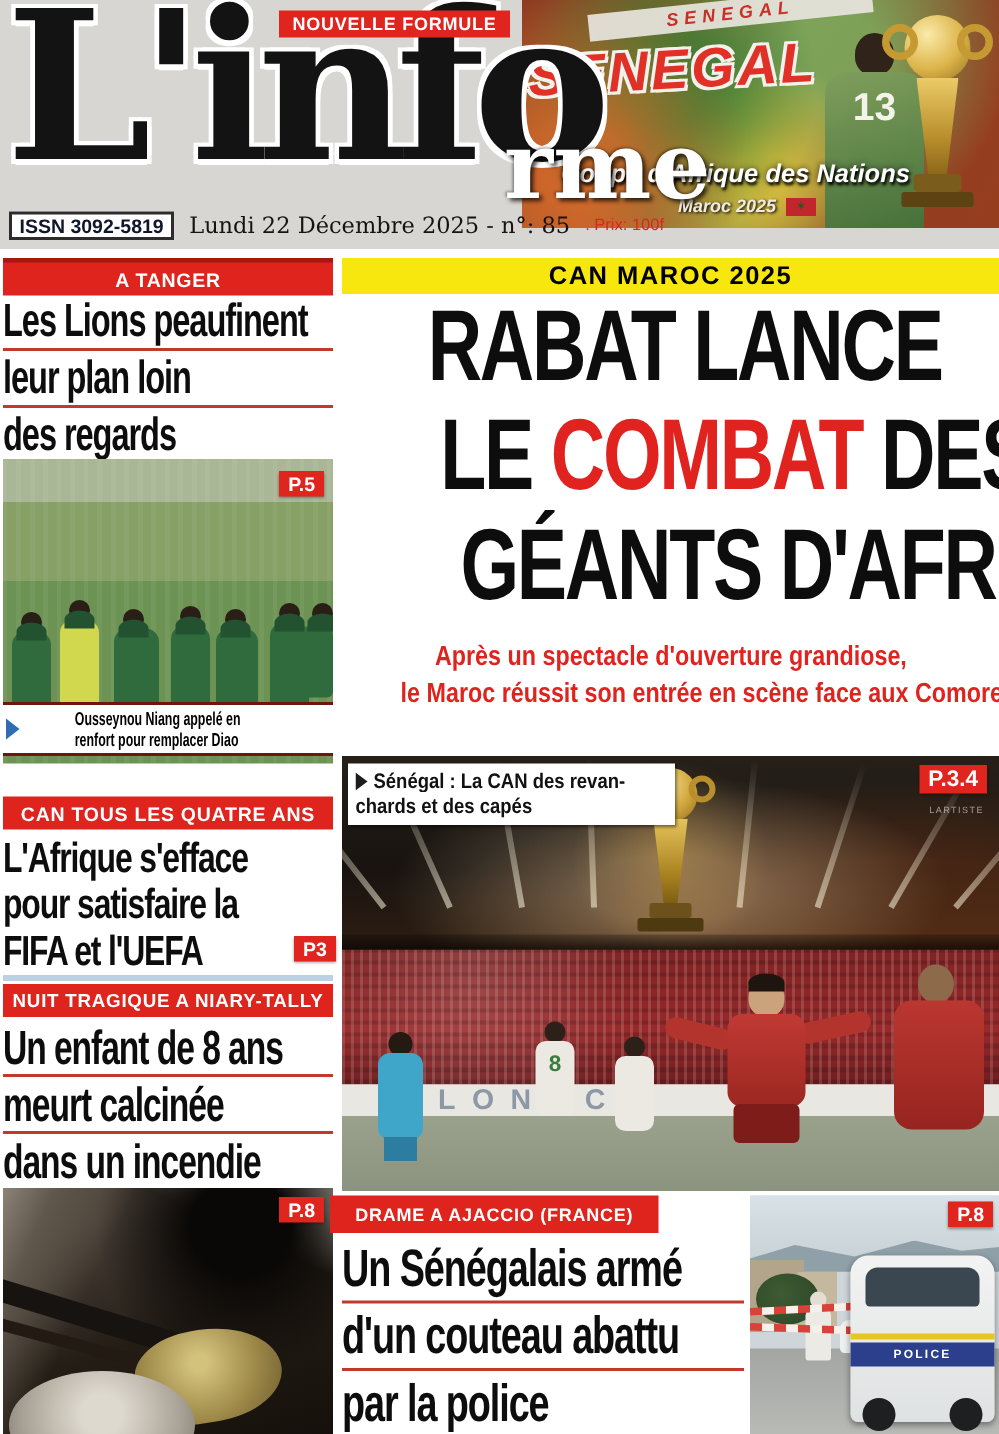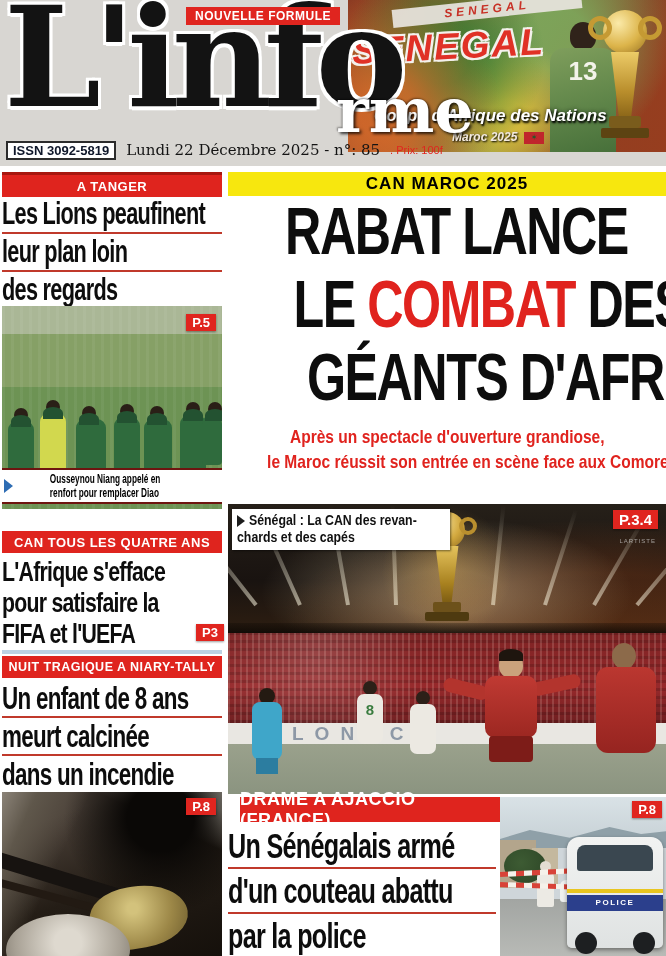--- a/index.html
+++ b/index.html
@@ -208,21 +208,21 @@
       background:linear-gradient(180deg,#c03a33,#9c2721);}
   .mp-hero .a1{position:absolute;left:-8px;top:30px;width:46px;height:14px;border-radius:7px;background:#b3342d;transform:rotate(14deg);}
   .mp-hero .a2{position:absolute;right:-10px;top:26px;width:50px;height:14px;border-radius:7px;background:#b3342d;transform:rotate(-12deg);}
   .mp-hero .sh{position:absolute;left:38px;top:84px;width:44px;height:26px;background:#7d1c18;border-radius:4px;}
   .mp-red2{position:absolute;right:2px;top:6%;width:76px;height:150px;}
   .mp-red2 .h{position:absolute;left:24px;top:0;width:24px;height:26px;border-radius:50%;background:#8c6a4a;}
   .mp-red2 .b{position:absolute;left:8px;top:24px;width:60px;height:86px;border-radius:12px;
       background:linear-gradient(180deg,#bb3730,#962420);}
 
   
-  #drame-bar{left:240px;top:797px;width:268px;height:25px;font-size:18px;}
+  #drame-bar{left:220px;top:797px;width:219px;height:25px;font-size:12px;}
   #h4{position:absolute;left:228px;top:824px;width:268px;}
   #h4 .line{height:43px;display:flex;align-items:center;border-bottom:2px solid #c0392b;}
   #h4 .line:last-child{border-bottom:none;}
   #h4 .line span{font-size:35px;letter-spacing:-1px;transform:scaleX(.72);}
   #police-photo{position:absolute;left:500px;top:797px;width:166px;height:159px;overflow:hidden;background:#cfd6da;}
   .pp-sky{position:absolute;left:0;top:0;width:100%;height:30%;background:linear-gradient(#d9e2e6,#c6d0d5);}
   .pp-mtn{position:absolute;left:0;top:16%;width:100%;height:16%;background:#8fa0a8;
       clip-path:polygon(0 65%,18% 30%,42% 60%,66% 18%,85% 45%,100% 35%,100% 100%,0 100%);}
   .pp-bld1{position:absolute;left:0;top:27%;width:36px;height:30%;background:#b3a58c;}
   .pp-bld2{position:absolute;left:32px;top:32%;width:26px;height:23%;background:#c4b89e;}

